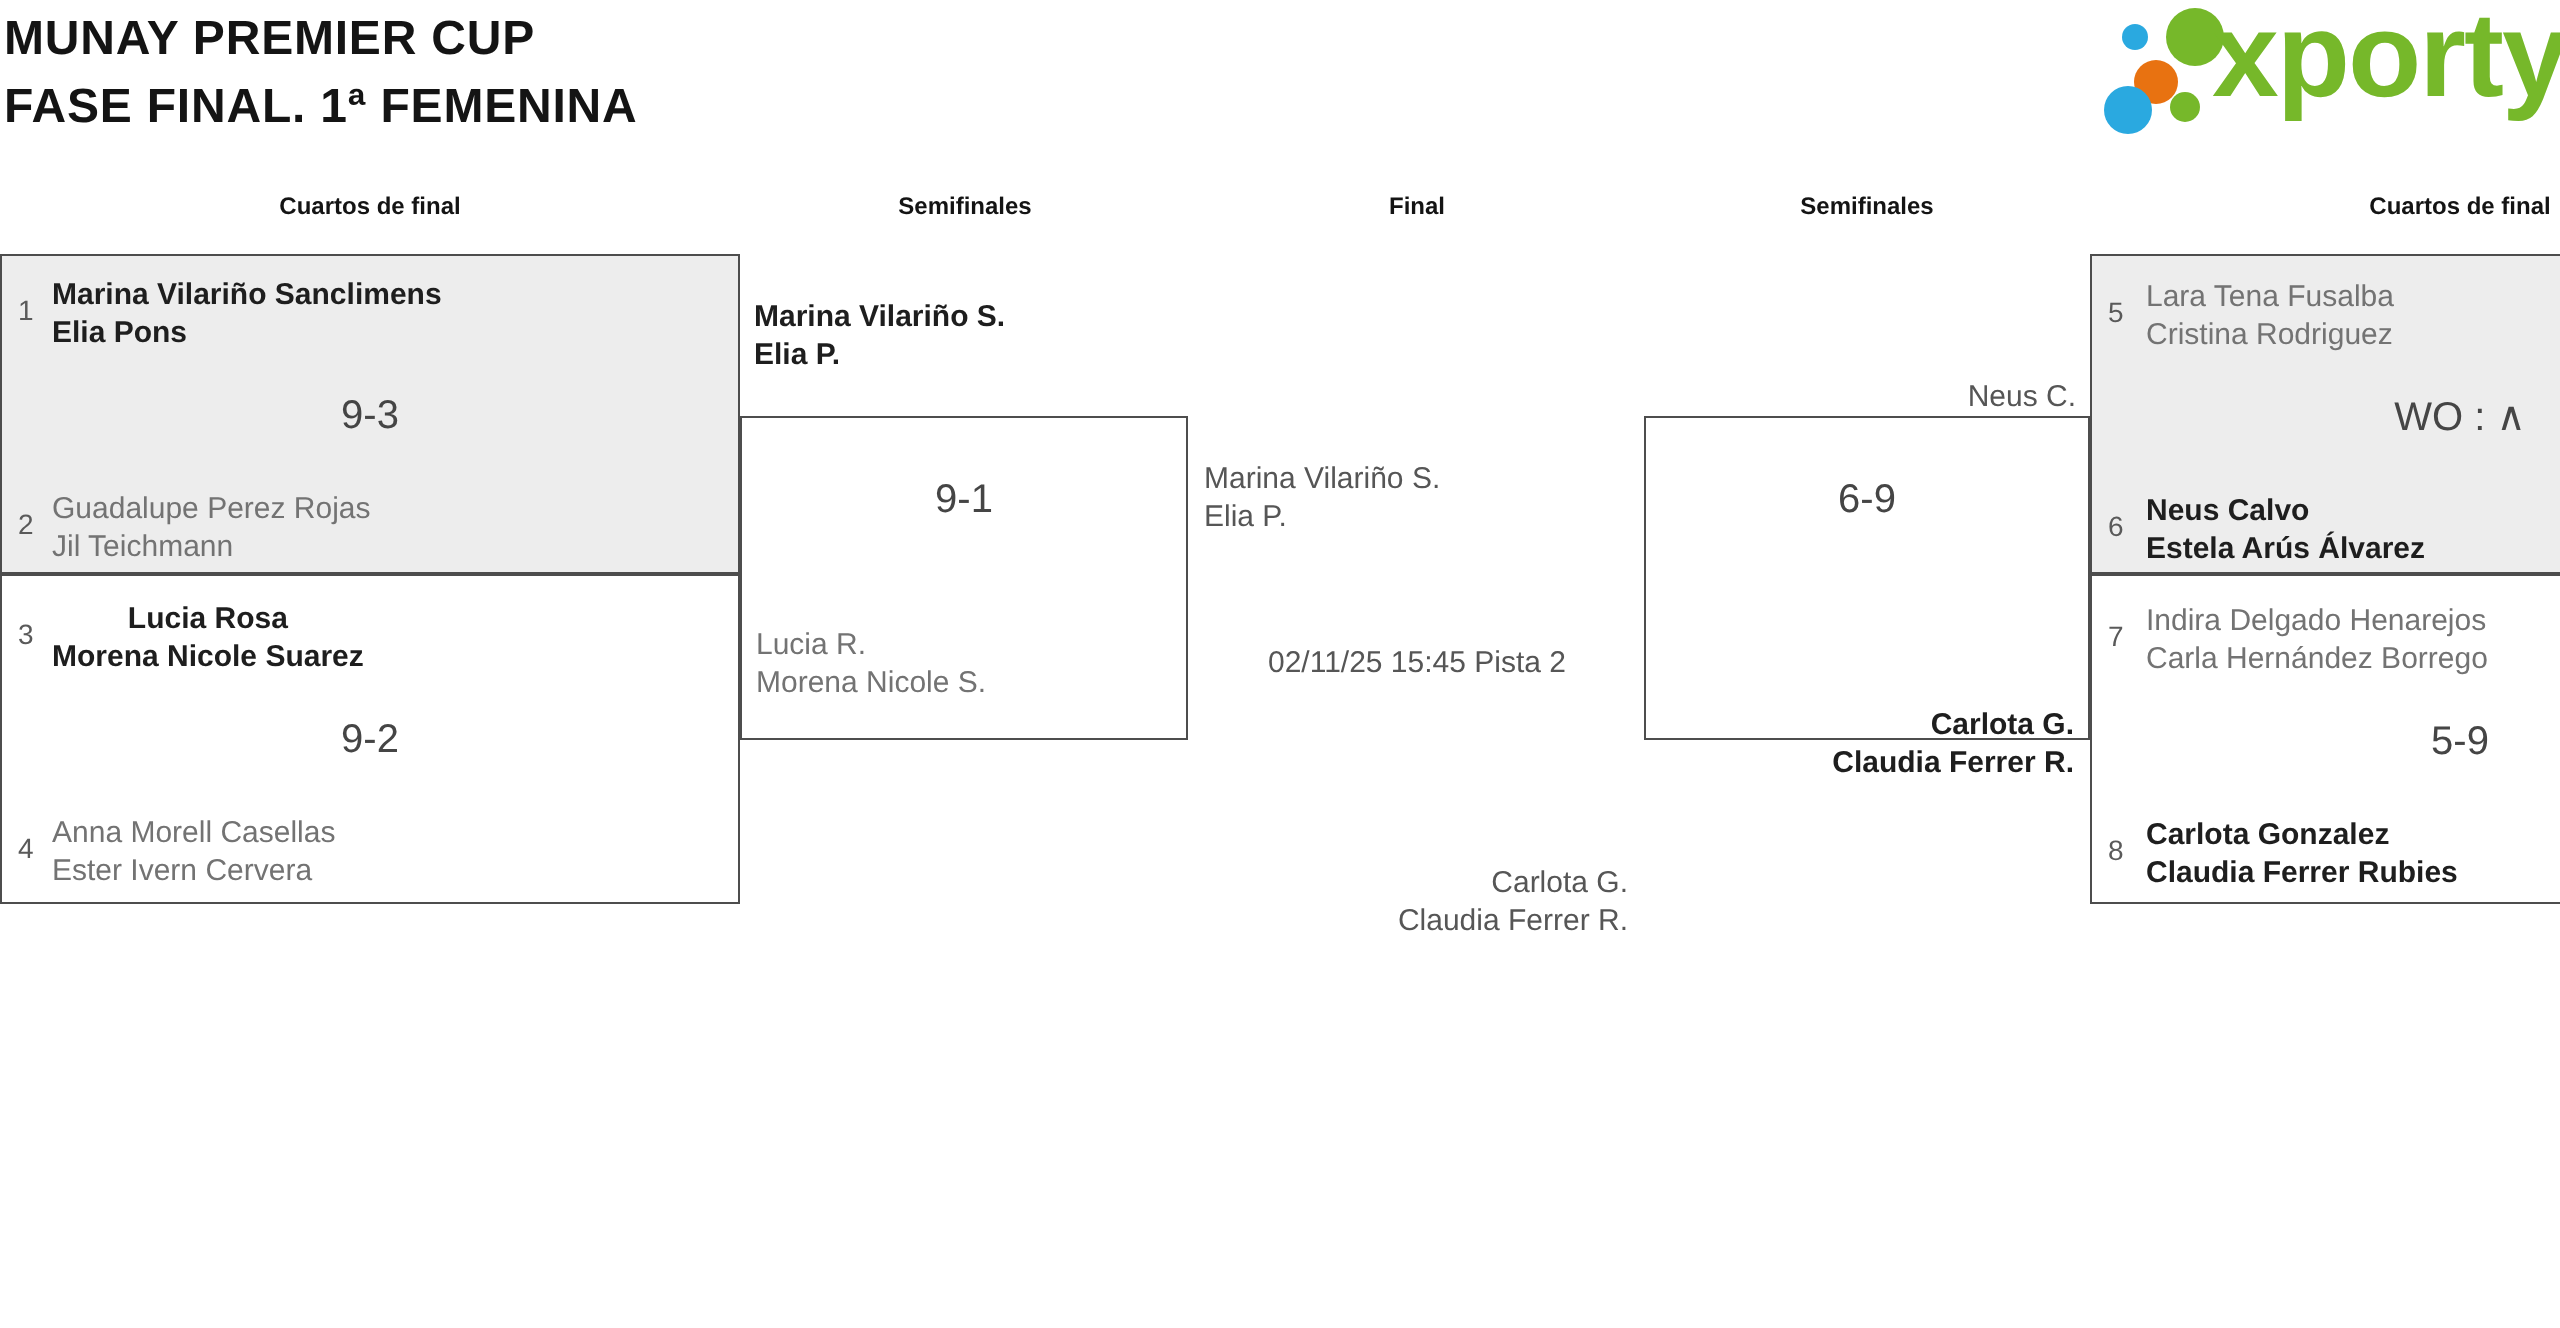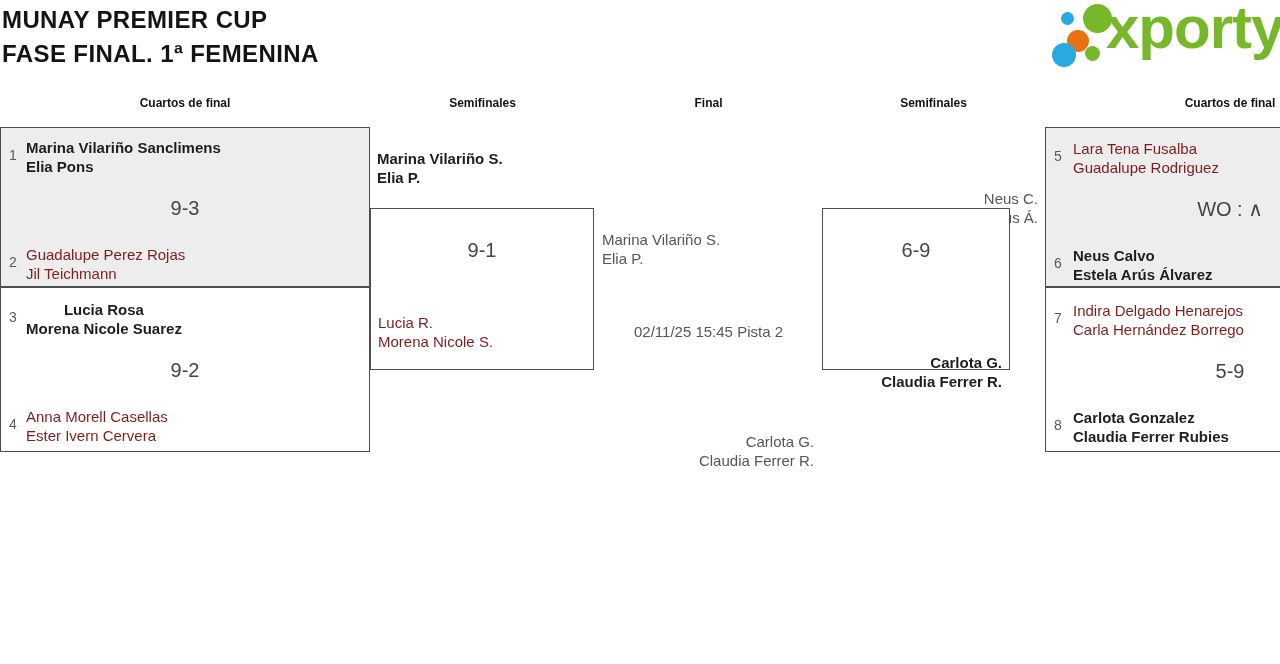--- a/index.html
+++ b/index.html
@@ -10,21 +10,21 @@
   .title { position:absolute; left:2px; top:3px; font-size:24px; font-weight:700;
            line-height:34px; color:#141414; letter-spacing:0.4px; }
   .logo { position:absolute; left:1048px; top:2px; width:228px; height:72px; }
   .dot { position:absolute; border-radius:50%; }
   .logotext { position:absolute; left:58px; top:-12px; font-size:60px; font-weight:700;
               letter-spacing:-1px; line-height:76px; }
   .colhead { position:absolute; top:96px; text-align:center; font-size:12px;
              font-weight:600; color:#141414; white-space:nowrap; }
   .box { position:absolute; box-sizing:border-box; border:1px solid #4d4d4d; background:#ffffff; }
   .box.alt { background:#ededed; }
-  .team { position:absolute; font-size:15px; line-height:19px; color:#7f1d1d; white-space:nowrap; }
+  .team { position:absolute; font-size:15px; line-height:19px; color:#737373; white-space:nowrap; }
   .team.w { font-weight:700; color:#1e1e1e; }
   .seed { position:absolute; left:8px; font-size:14px; line-height:19px; color:#5a5a5a; }
   .score { position:absolute; left:0; width:100%; text-align:center; font-size:20px;
            color:#454545; line-height:17px; }
   .sflabel { position:absolute; font-size:15px; line-height:19px; color:#565656; white-space:nowrap; }
   .sflabel.w { font-weight:700; color:#1e1e1e; }
   .right { text-align:right;margin-top:40px; }
   .center { text-align:center; }
 </style>
 </head>
@@ -101,33 +101,33 @@
   <div class="sflabel right" style="left:590px; width:224px; top:392px;">
     <div>Carlota G.</div>
     <div>Claudia Ferrer R.</div>
   </div>
 
   <div class="sflabel right" style="left:838px; width:200px; top:149px;">
     <div>Neus C.</div>
     <div>Estela Arús Á.</div>
   </div>
 
-  <div class="box" style="left:822px; top:208px; width:188px; height:162px;">
+  <div class="box" style="left:822px; top:208px; width:223px; height:162px;">
     <div class="score" style="top:33px;">6-9</div>
     <div class="team w right" style="right:7px; top:104px;">
       <div>Carlota G.</div>
       <div>Claudia Ferrer R.</div>
     </div>
   </div>
 
   <div class="box alt" style="left:1045px; top:127px; width:370px; height:160px;">
     <span class="seed" style="top:19px;">5</span>
     <div class="team" style="left:27px; top:11px;">
       <div>Lara Tena Fusalba</div>
-      <div>Guadalupe Rodriguez</div>
+      <div>Cristina Rodriguez</div>
     </div>
     <div class="score" style="top:73px;">WO : ∧</div>
     <span class="seed" style="top:126px;">6</span>
     <div class="team w" style="left:27px; top:118px;">
       <div>Neus Calvo</div>
       <div>Estela Arús Álvarez</div>
     </div>
   </div>
 
   <div class="box" style="left:1045px; top:287px; width:370px; height:165px;">

